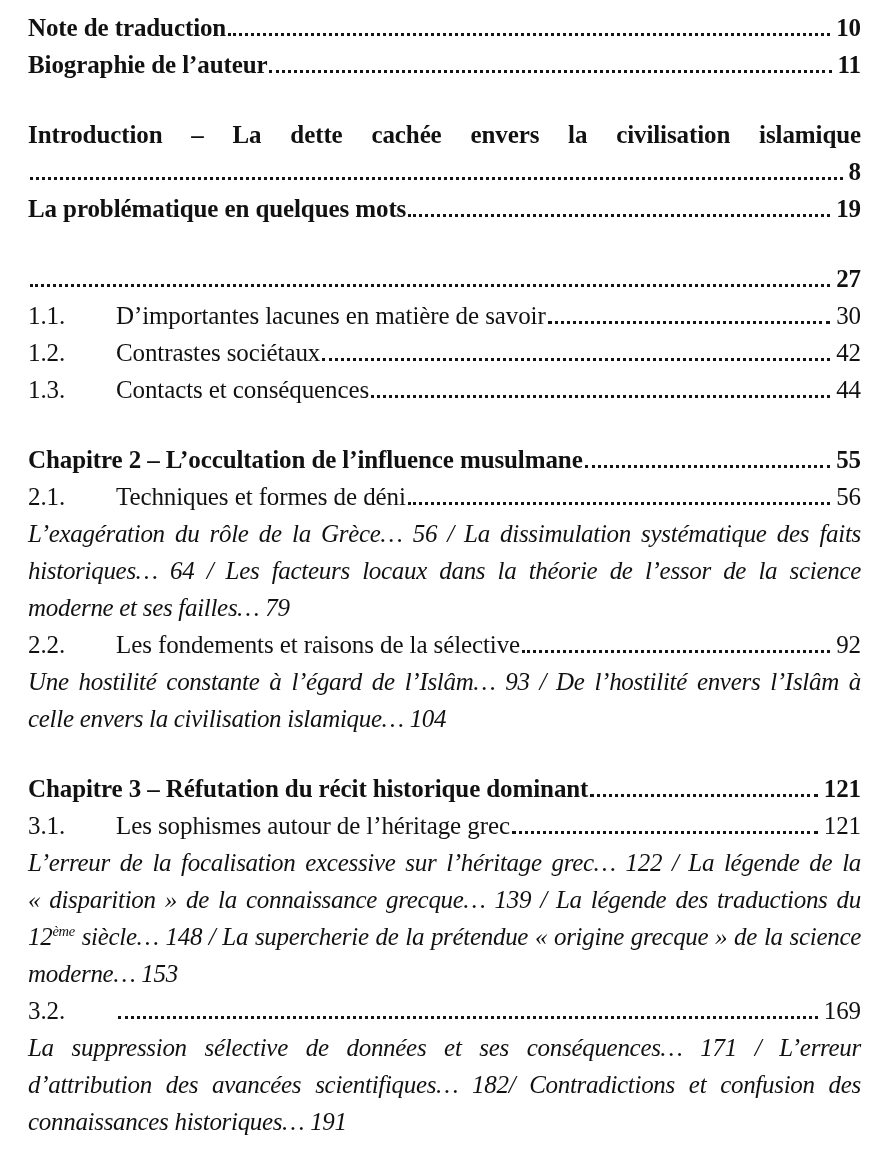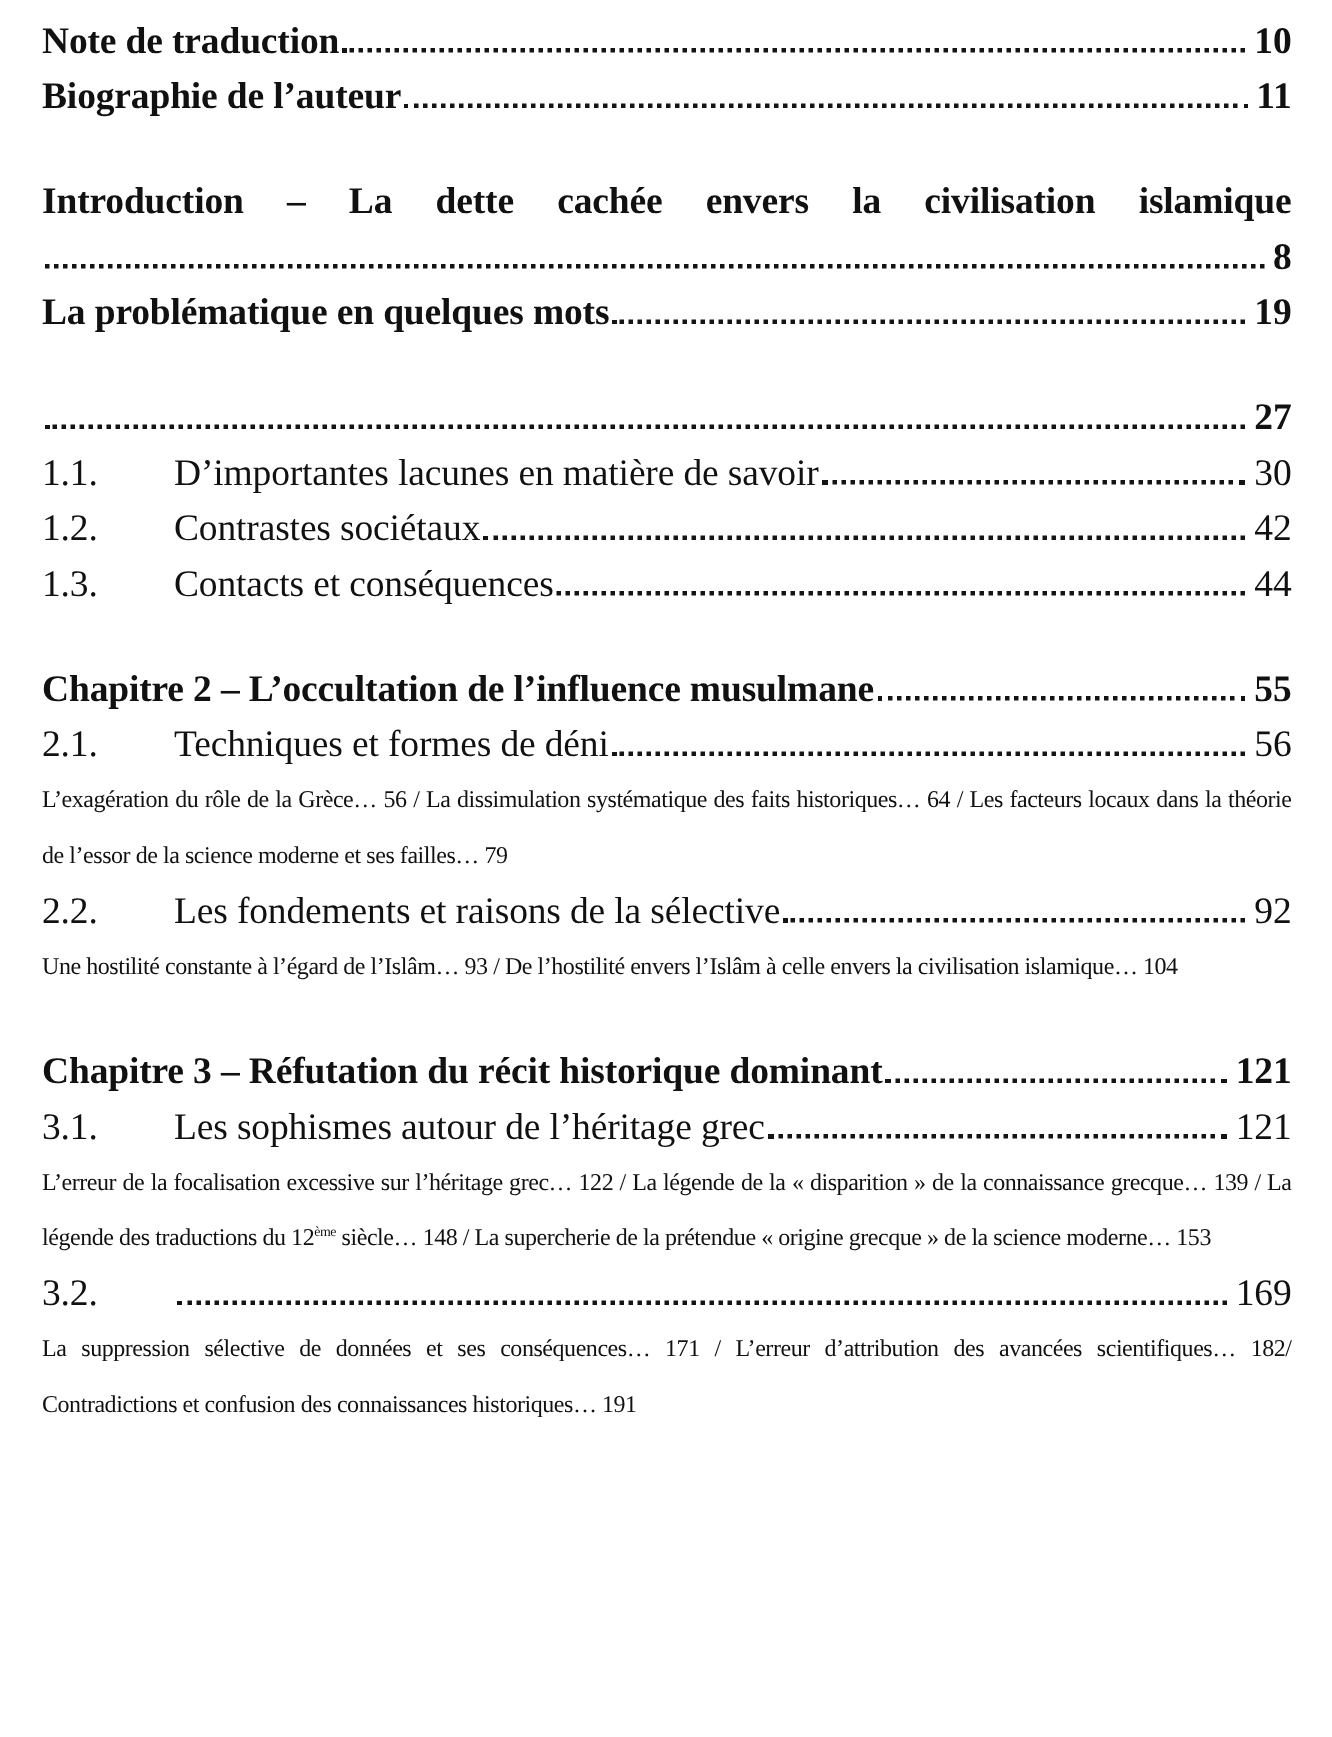--- a/index.html
+++ b/index.html
@@ -37,23 +37,24 @@
   }
   .pg { flex: none; }
   .wrap-label {
     text-align: justify;
     text-align-last: justify;
     height: 37px;
     white-space: normal;
   }
   .note {
     margin: 0;
+    font-style: italic;
     text-align: justify;
     line-height: 37px;
-    font-size: 16px;
+    font-size: 25px;
     letter-spacing: -0.3px;
   }
   .note sup {
     font-size: 0.58em;
     line-height: 0;
     vertical-align: super;
   }
   .gap { height: 33px; }
 </style>
 </head>

